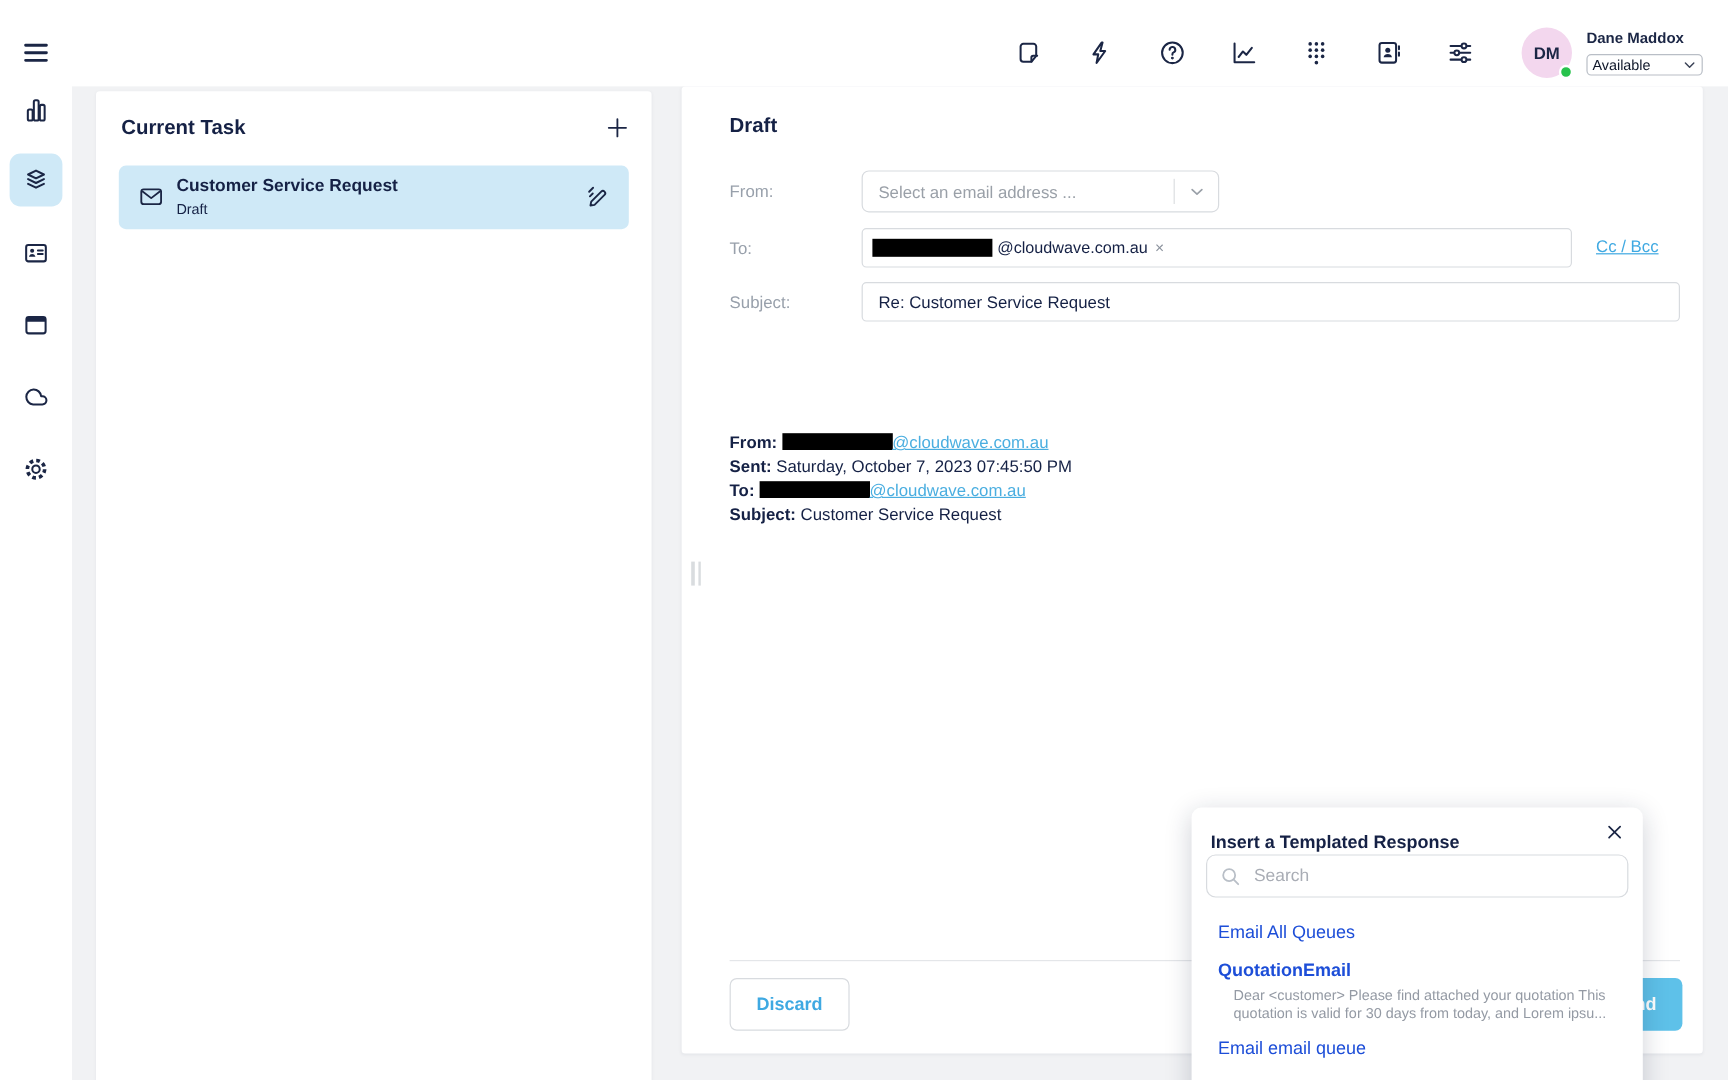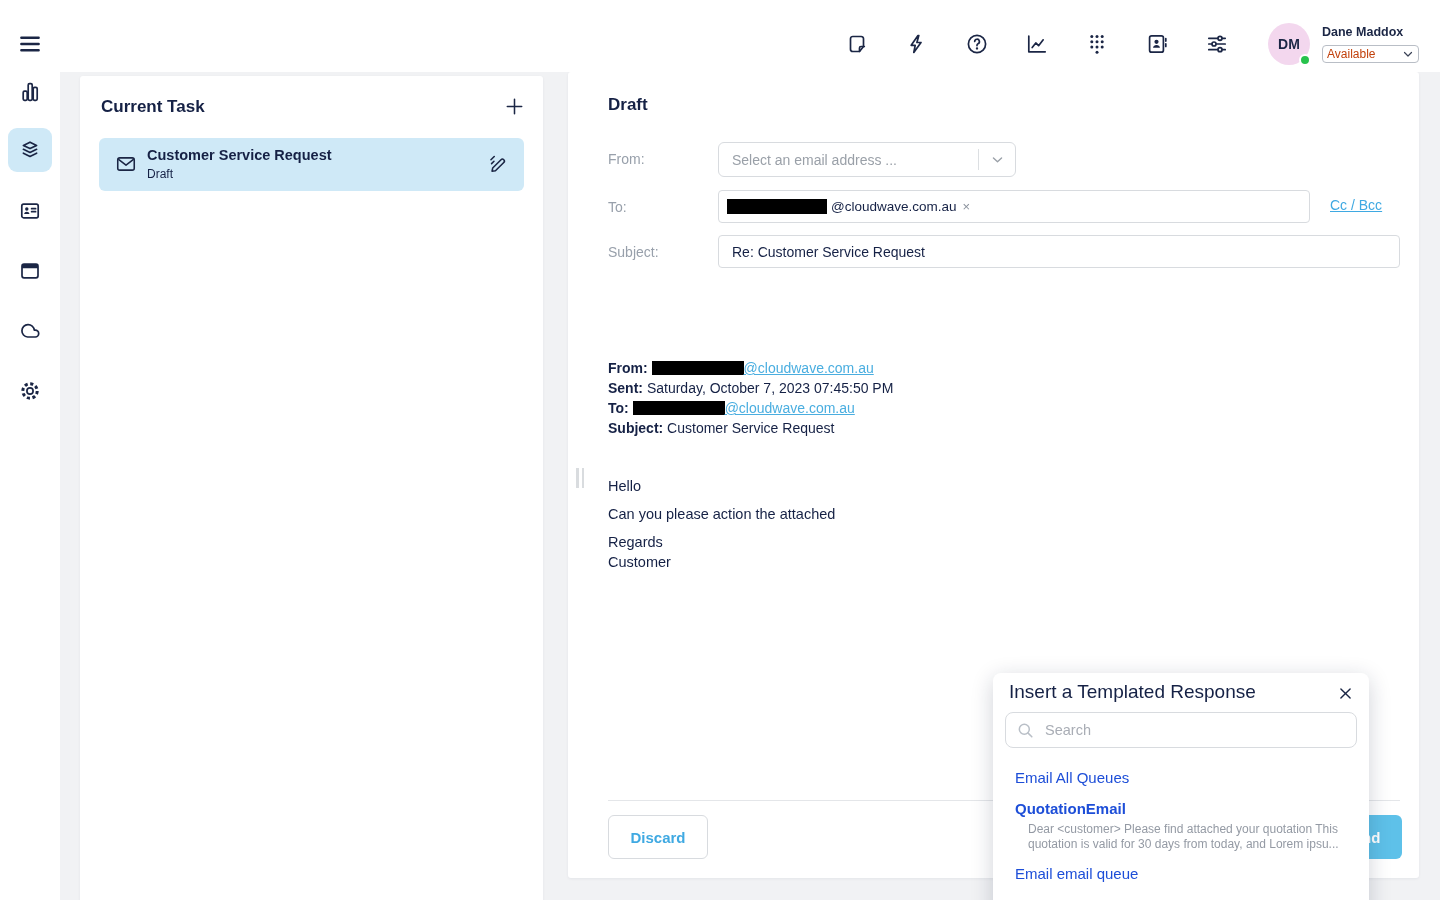--- a/index.html
+++ b/index.html
@@ -14,21 +14,21 @@
   #hamburger { left:16px; top:14px; }
   #topbar-icons { left:845px; top:16px; display:flex; gap:36px; }
   #topbar-icons .icon-btn { width:24px; height:24px; }
   #avatar { left:1268px; top:7px; width:42px; height:42px; border-radius:50%;
     background:#f3d7ee; display:flex; align-items:center; justify-content:center;
     font-weight:bold; font-size:14px; color:#1b2645; cursor:pointer; }
   #presence-dot { right:-1px; bottom:-1px; width:12px; height:12px; border-radius:50%;
     background:#27c24c; border:2px solid #fff; }
   #user-name { left:1322px; top:9px; font-size:12.5px; font-weight:bold; color:#1b2645; }
   #status-select { left:1322px; top:29px; width:97px; height:18px; border:1px solid #b9bec6;
-    border-radius:4px; background:#fff; font-size:12px; color:#c2410c; display:flex;
+    border-radius:4px; background:#fff; font-size:12px; color:#0f172a; display:flex;
     align-items:center; padding:0 4px; cursor:pointer; }
   #status-select .lbl { flex:1; }
 
   
   #leftrail { left:0; top:56px; width:60px; height:844px; background:#fff; z-index:4; }
   .rail-icon { left:18px; width:24px; height:24px; display:flex; align-items:center; justify-content:center; cursor:pointer; }
   #rail-active-bg { left:8px; top:72px; width:44px; height:44px; border-radius:9px; background:#cfe9f7; }
 
   
   #content { left:60px; top:56px; width:1380px; height:844px; background:#f1f2f4; }
@@ -75,21 +75,21 @@
   #discard-btn { left:40px; top:743px; width:100px; height:44px; background:#fff;
     border:1px solid #d8dbdf; border-radius:6px; font-size:15px; font-weight:bold;
     color:#3fa9e2; font-family:inherit; cursor:pointer; }
   #send-btn { left:754px; top:743px; width:80px; height:44px; background:#5ec1e9;
     border:none; border-radius:6px; font-size:15px; font-weight:bold; color:#fff;
     font-family:inherit; cursor:pointer; }
 
   
   #popup { left:993px; top:673px; width:376px; height:260px; background:#fff;
     border-radius:8px; box-shadow:0 5px 22px rgba(20,30,60,.20); z-index:50; }
-  #popup-title { left:16px; top:8px; font-size:19px; font-weight:normal; }
+  #popup-title { left:16px; top:21px; font-size:15px; font-weight:bold; }
   #popup-close { right:12px; top:8px; width:24px; height:24px; display:flex; align-items:center; justify-content:center; cursor:pointer; }
   #popup-search { left:12px; top:39px; width:352px; height:36px; border:1px solid #d8dbdf;
     border-radius:8px; display:flex; align-items:center; padding-left:10px; background:#fff; }
   #popup-search input { border:none; outline:none; flex:1; font-size:14.5px; padding-left:10px;
     font-family:inherit; color:#152145; background:transparent; }
   #popup-search input::placeholder { color:#a9adb5; }
   .resp-item { left:22px; font-size:15px; color:#1d4ed8; cursor:pointer; }
   .resp-item.bold { font-weight:bold; }
   .resp-desc { left:35px; width:334px; font-size:12px; line-height:15px; color:#949aa4; }
 
@@ -289,26 +289,20 @@
         </div>
         <div>
           <b>To:</b>
           <span class="redact" style="width:92px;height:14px"></span><a class="qlink">@cloudwave.com.au</a>
         </div>
         <div>
           <b>Subject:</b><span> Customer Service Request</span>
         </div>
       </div>
 
-      <div id="body-text" class="abs">
-        <p>Hello</p>
-        <p>Can you please action the attached</p>
-        <p class="tight">Regards</p>
-        <p>Customer</p>
-      </div>
 
       <div id="footer-divider" class="abs"></div>
       <button id="discard-btn" class="abs">Discard</button>
       <button id="send-btn" class="abs">Send</button>
     </div>
   </div>
 
   <div id="popup" class="abs">
     <div id="popup-title" class="abs">Insert a Templated Response</div>
     <div id="popup-close" class="abs">

